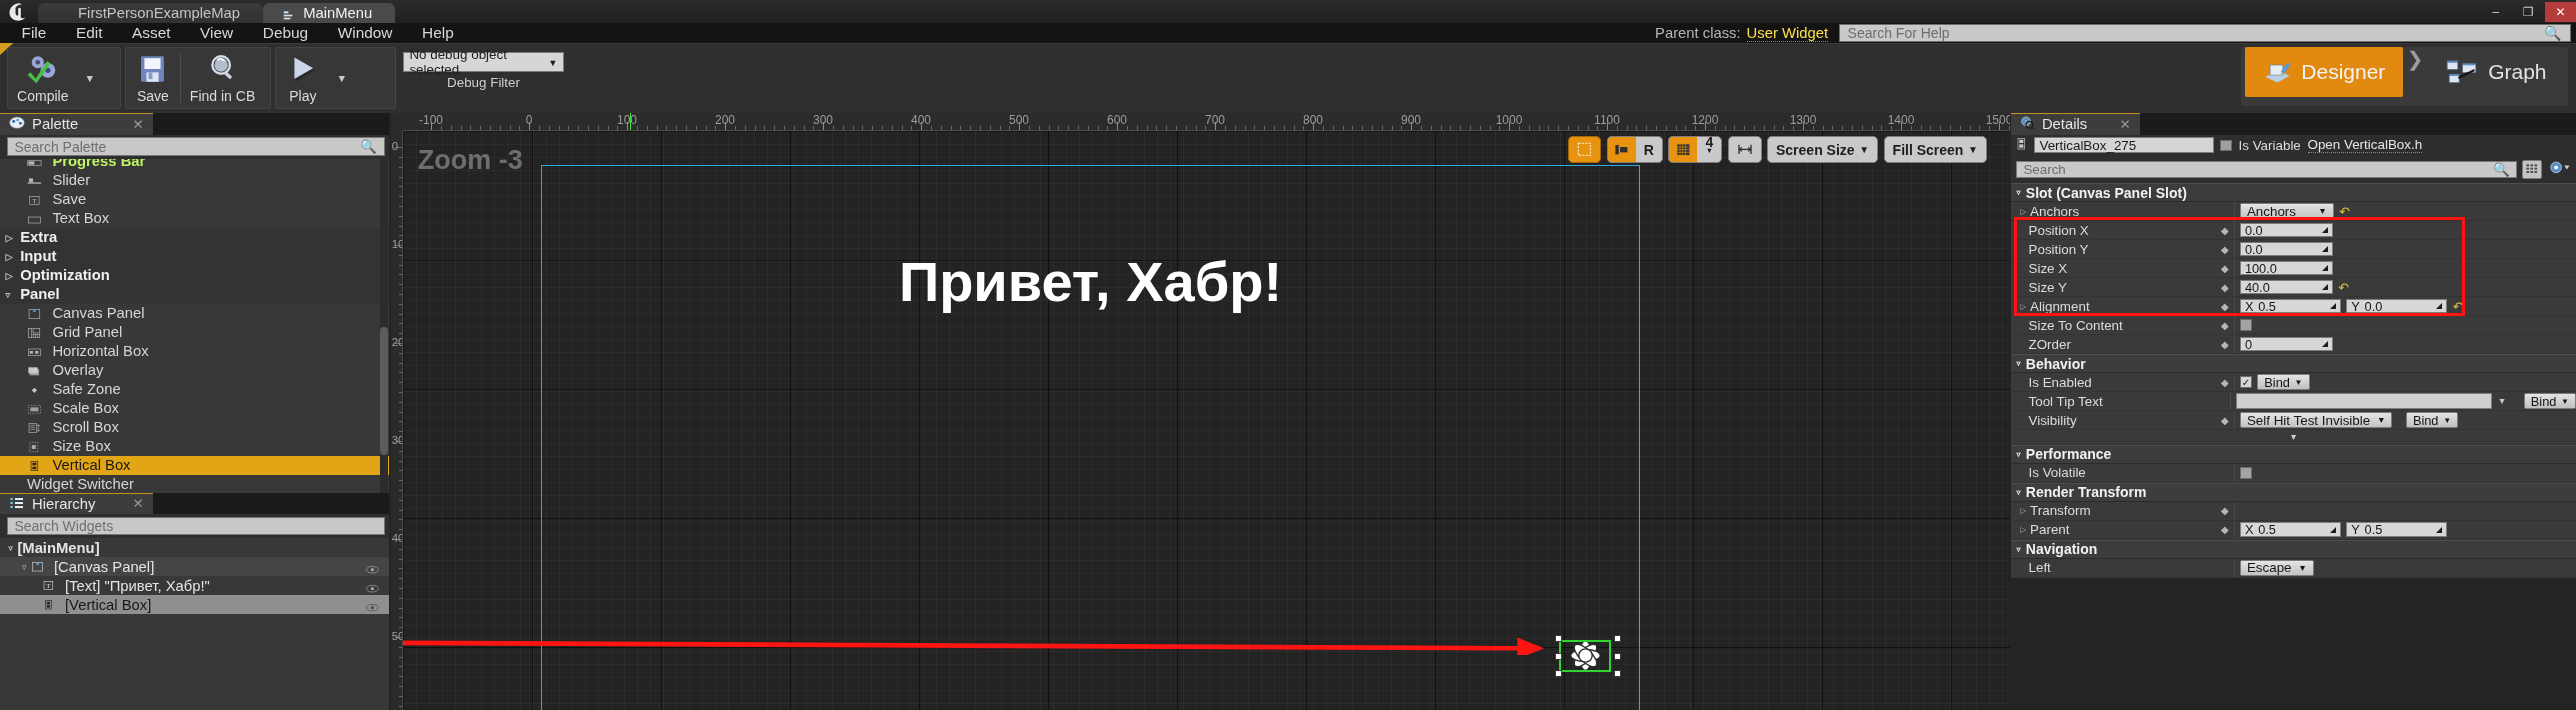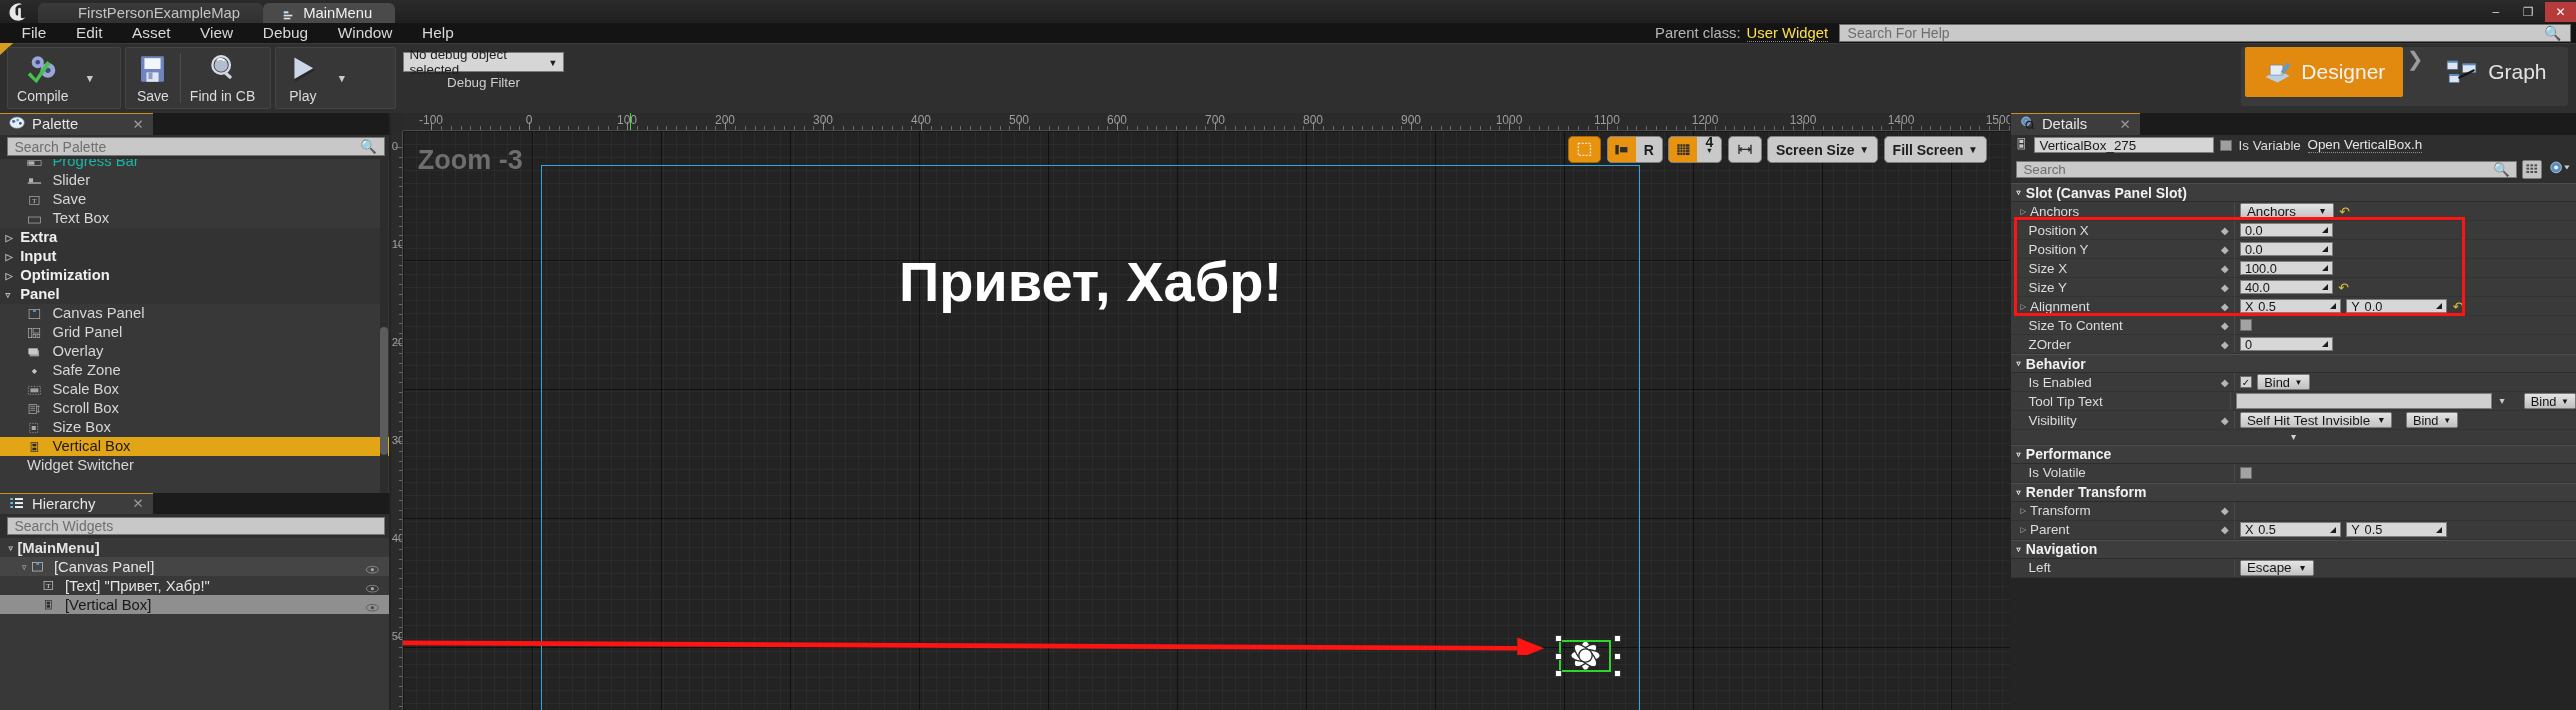--- a/index.html
+++ b/index.html
@@ -83,21 +83,21 @@
   .searchbox span{ color:#6f6f6f; font-size:14px; }
   .searchbox .mag{ margin-left:auto; color:#2d2d2d; font-size:13.4px; }
 
   .palette-body{ position:relative; height:334px; background:#383838; overflow:hidden; }
   .prow{ height:19px; display:flex; align-items:center; font-size:14.8px; color:#dcdcdc; }
   .prow.grp{ background:#333333; font-weight:bold; color:#efefef; padding-left:5.4px; }
   .prow.item{ padding-left:27px; color:#d6d6d6; }
   .prow.item.sel{ background:#e2a516; color:#1a1a1a; }
   .prow .arrow{ width:14.8px; font-size:9.4px; color:#bdbdbd; }
   .prow .wico{ width:20px; height:13.4px; margin-right:5.4px; flex:0 0 20px; }
-  .prow.faded{ color:#14b8a6; }
+  .prow.faded{ color:#bef264;font-weight:bold; }
   .pscroll{ position:absolute; right:1.3px; top:4px; width:8px; height:128px;
      background:#5c5c5c; border-radius:4px; }
   .pscroll-track{ position:absolute; right:1.3px; top:0; width:8px; height:100%; background:#2c2c2c; }
 
   .hier-body{ height:195px; background:#383838; }
   .hrow{ height:19px; display:flex; align-items:center; font-size:14.8px; color:#e4e4e4; }
   .hrow .arrow{ width:13.4px; font-size:8.7px; color:#c2c2c2; text-align:center; }
   .hrow .wico{ width:19px; height:13.4px; margin-right:4px; flex:0 0 19px; }
   .hrow .eye{ margin-left:auto; margin-right:9.4px; width:14.8px; height:10.7px; }
   .hrow.sel{ background:#8f8f8f; color:#181818; }
@@ -406,20 +406,28 @@
         <span>Canvas Panel</span>
       </div>
       <div class="prow item">
         <span class="wico"><svg width="14.8" height="12" viewBox="0 0 22 18">
               <rect x="2" y="2" width="5" height="14" fill="none" stroke="#b4b4b4"></rect>
               <rect x="9" y="2" width="10" height="7" fill="none" stroke="#b4b4b4"></rect>
               <rect x="9" y="11" width="4" height="5" fill="none" stroke="#b4b4b4"></rect>
               <rect x="15" y="11" width="4" height="5" fill="none" stroke="#b4b4b4"></rect>
             </svg></span>
         <span>Grid Panel</span>
+      </div>
+      <div class="prow item">
+        <span class="wico"><svg width="14.8" height="10.7" viewBox="0 0 22 16">
+              <rect x="2" y="3" width="18" height="10" fill="none" stroke="#b4b4b4"></rect>
+              <rect x="4" y="6" width="5" height="4" fill="#b4b4b4"></rect>
+              <rect x="12" y="6" width="5" height="4" fill="#b4b4b4"></rect>
+            </svg></span>
+        <span>Horizontal Box</span>
       </div>
       <div class="prow item">
         <span class="wico"><svg width="14.8" height="10.7" viewBox="0 0 22 16">
               <rect x="4" y="5" width="14" height="9" fill="#9d9d9d"></rect>
               <rect x="2" y="2" width="14" height="9" fill="#cacaca"></rect>
             </svg></span>
         <span>Overlay</span>
       </div>
       <div class="prow item">
         <span class="wico"><svg width="14.8" height="10.7" viewBox="0 0 22 16">

